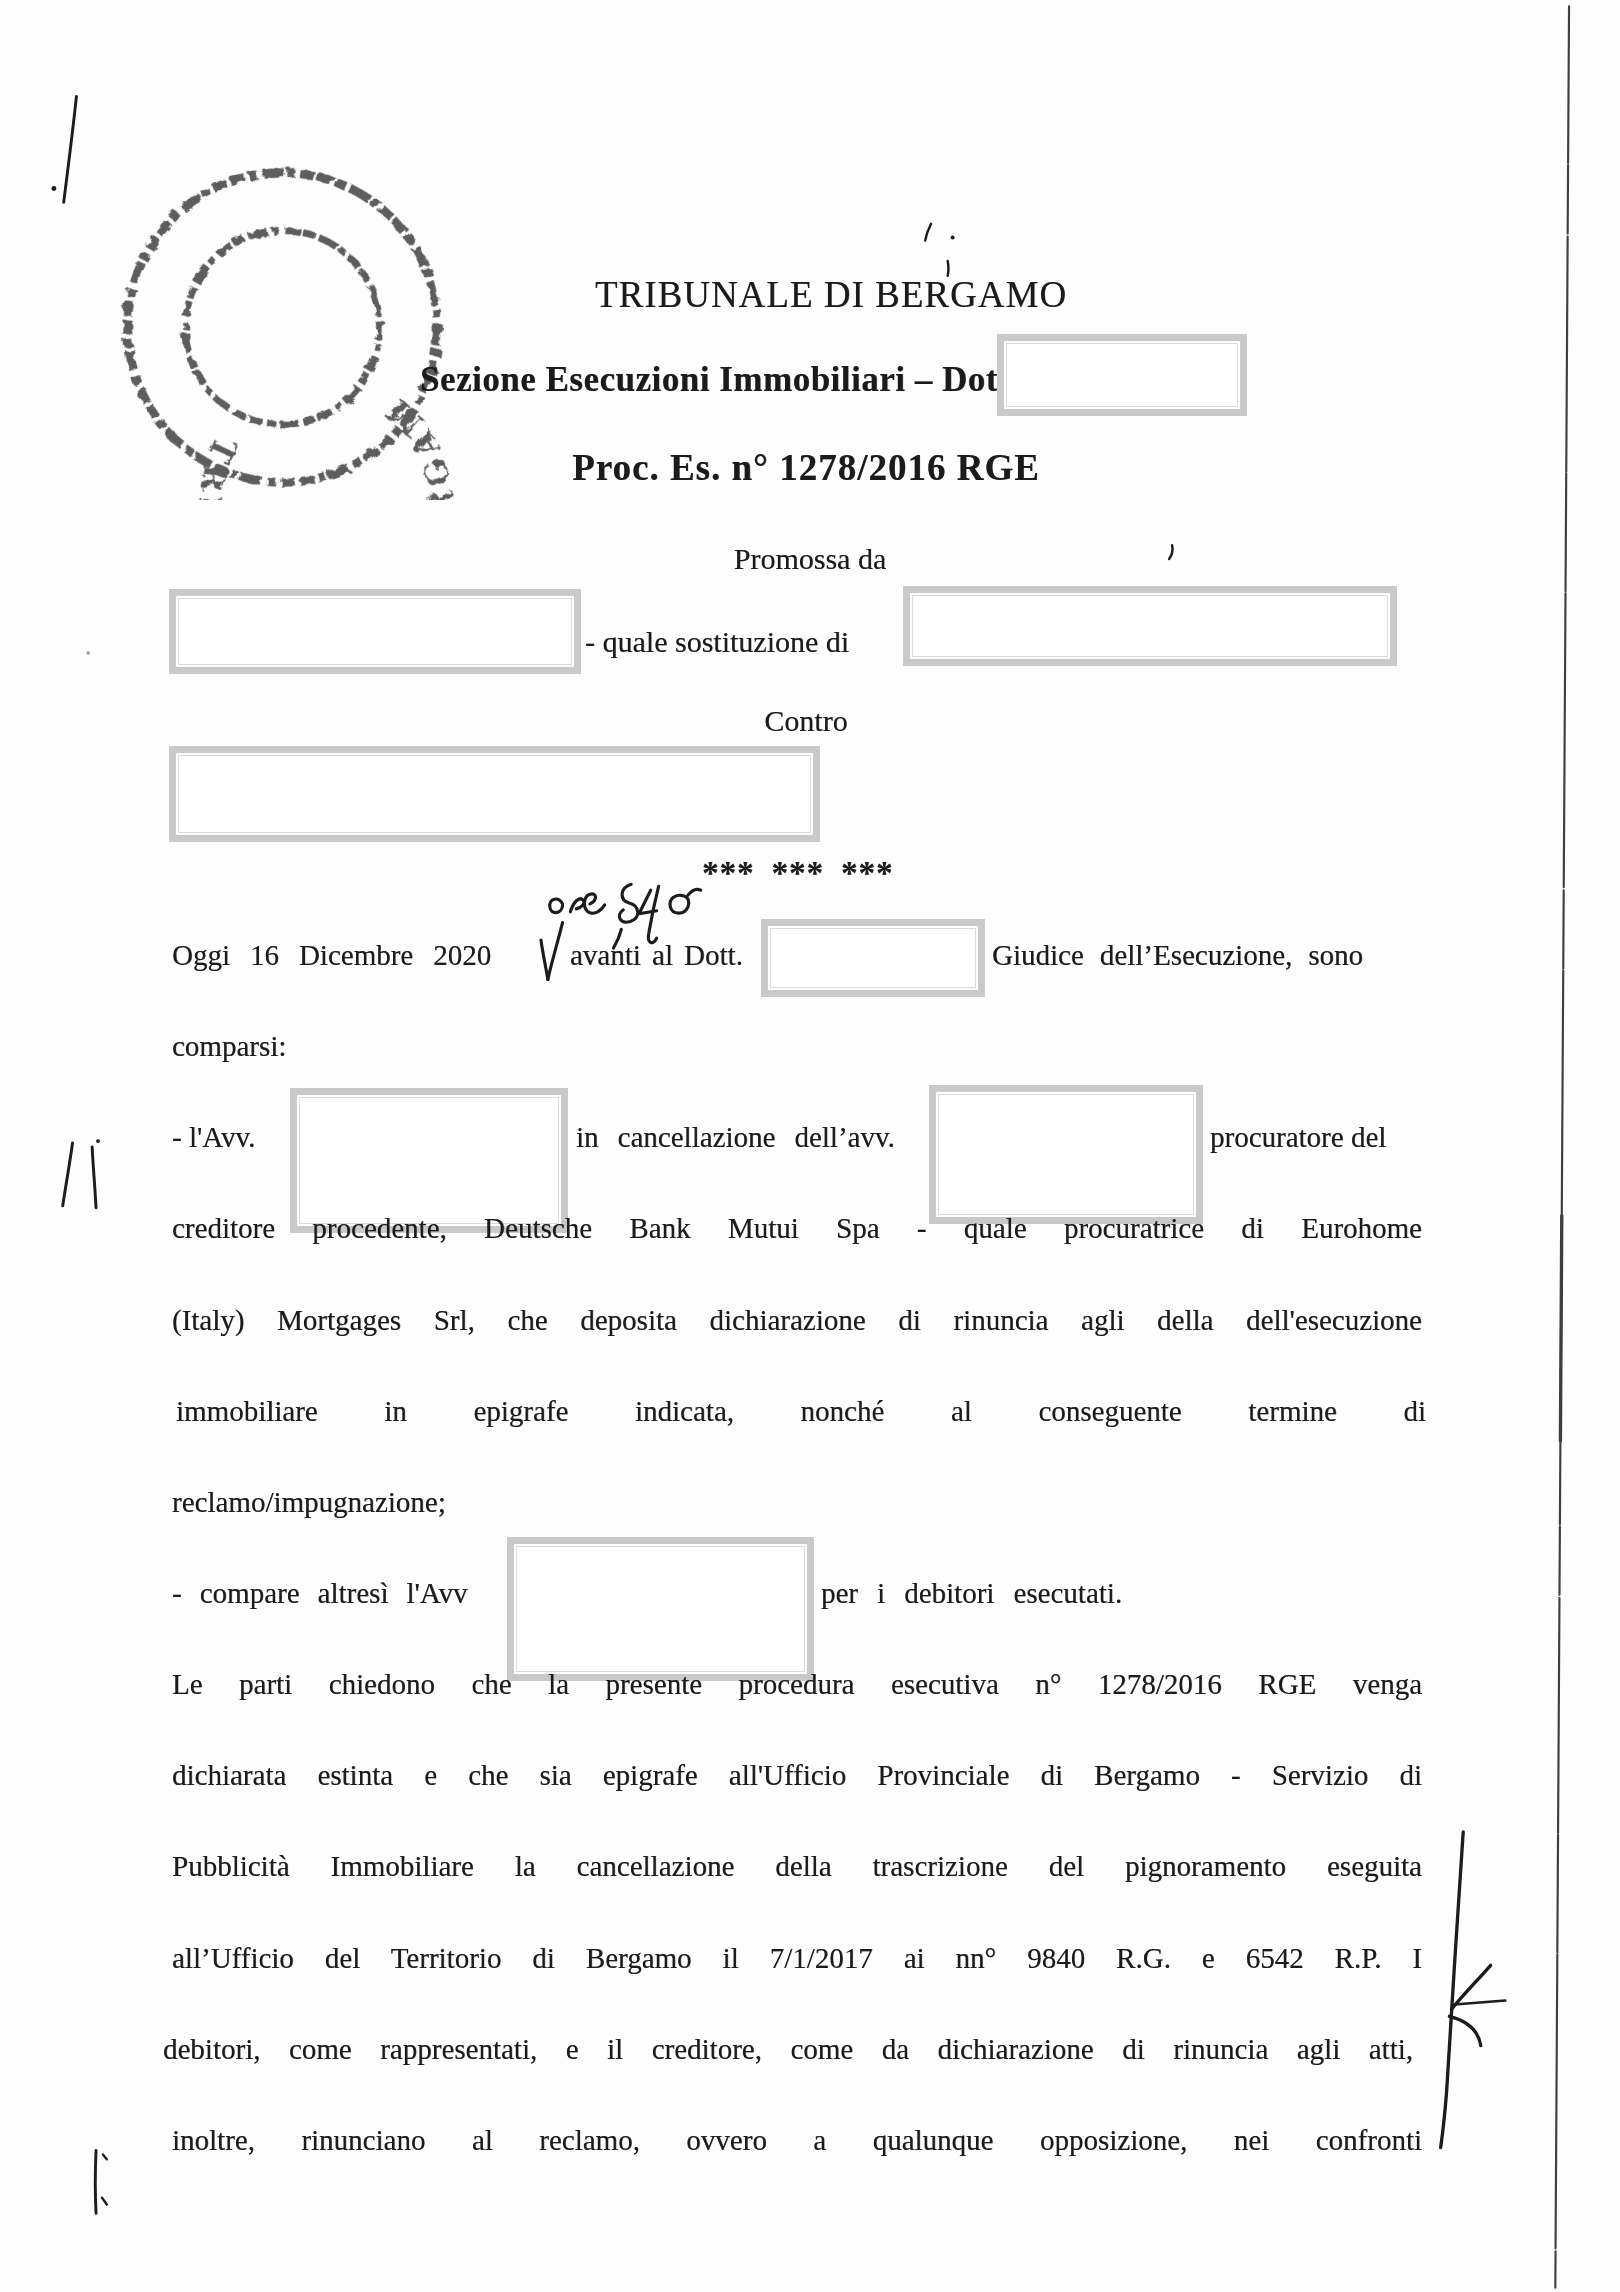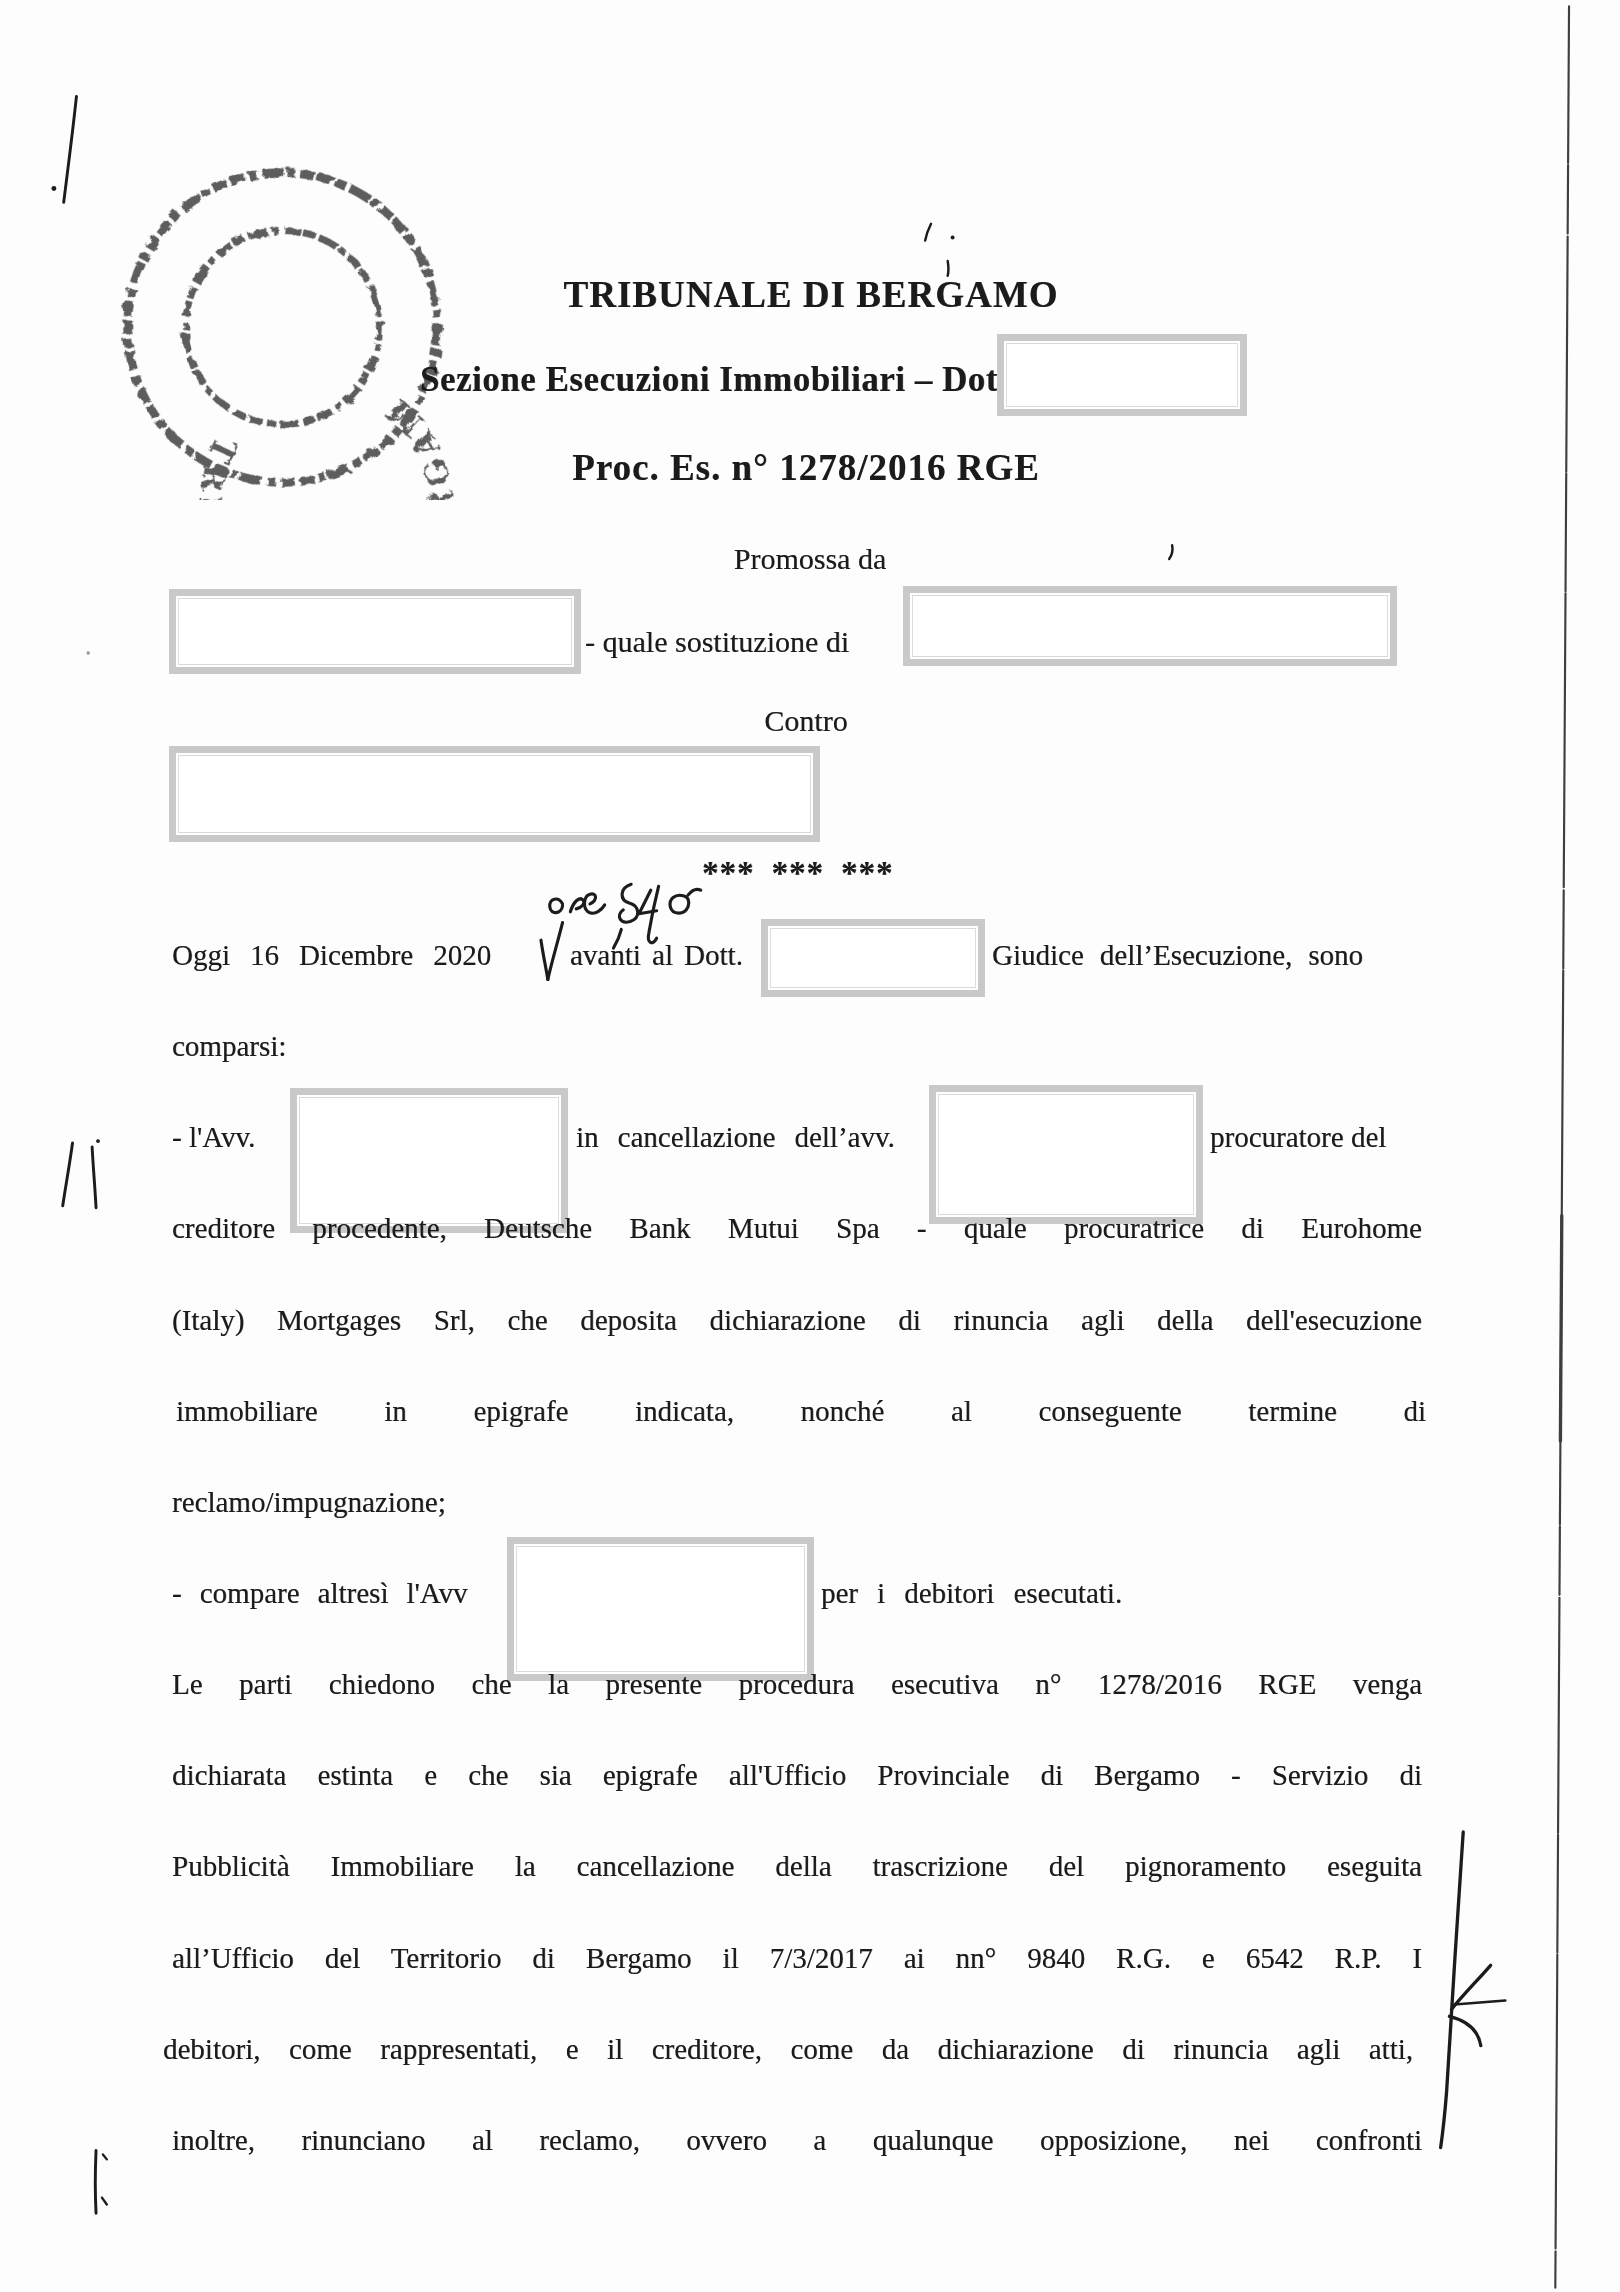--- a/index.html
+++ b/index.html
@@ -6,21 +6,21 @@
   body{
     width:1620px;height:2293px;position:relative;background:#fdfdfd;
     font-family:"Liberation Serif","DejaVu Serif",serif;color:#1b1b1b;
     overflow:hidden;
   }
   .line{
     position:absolute;line-height:1;white-space:nowrap;
     text-shadow:0.4px 0.4px 0.6px rgba(10,10,10,.5);
   }
   .ctr{transform:translateX(-50%);}
-  .h-title{font-size:37px;font-weight:bold;letter-spacing:1px;}
+  .h-title{font-size:37px;font-weight:normal;letter-spacing:1px;margin-left:20px;}
   .h-sec{font-size:35px;font-weight:bold;letter-spacing:0.5px;}
   .h-case{font-size:37px;font-weight:bold;letter-spacing:1px;}
   .h-mid{font-size:30px;margin-top:10px;}
   .bl{
     position:absolute;font-size:29px;line-height:1;
     text-shadow:0.4px 0.4px 0.6px rgba(10,10,10,.5);
     text-align:center;
   }
   .just{
     width:1250px;text-align:justify;text-align-last:justify;
@@ -98,21 +98,21 @@
 <div class="bl just" style="left:176px;top:1397px">immobiliare in epigrafe indicata, nonché al conseguente termine di</div>
 <div class="bl nowrap" style="left:172px;top:1488px">reclamo/impugnazione;</div>
 
 <div class="redact" style="left:507px;top:1537px;width:307px;height:144px"></div>
 <div class="bl nowrap" style="left:172px;top:1579px;word-spacing:10.8px">- compare altresì l'Avv</div>
 <div class="bl nowrap" style="left:821px;top:1579px;word-spacing:11.8px">per i debitori esecutati.</div>
 
 <div class="bl just" style="left:172px;top:1670px">Le parti chiedono che la presente procedura esecutiva n° 1278/2016 RGE venga</div>
 <div class="bl just" style="left:172px;top:1761px">dichiarata estinta e che sia epigrafe all'Ufficio Provinciale di Bergamo - Servizio di</div>
 <div class="bl just" style="left:172px;top:1852px">Pubblicità Immobiliare la cancellazione della trascrizione del pignoramento eseguita</div>
-<div class="bl just" style="left:172px;top:1944px">all’Ufficio del Territorio di Bergamo il 7/3/2017 ai nn° 9840 R.G. e 6542 R.P. I</div>
+<div class="bl just" style="left:172px;top:1944px">all’Ufficio del Territorio di Bergamo il 7/1/2017 ai nn° 9840 R.G. e 6542 R.P. I</div>
 <div class="bl just" style="left:163px;top:2035px">debitori, come rappresentati, e il creditore, come da dichiarazione di rinuncia agli atti,</div>
 <div class="bl just" style="left:172px;top:2126px">inoltre, rinunciano al reclamo, ovvero a qualunque opposizione, nei confronti</div>
 
 <svg class="overlay" width="1620" height="2293" viewBox="0 0 1653 2339" fill="none" stroke="#1c1c1c" stroke-width="3" stroke-linecap="round" stroke-linejoin="round">
 
   <g stroke="#2a2a2a" opacity="0.9">
     <path d="M 1601,6 L 1587,2334" stroke-width="2.2" stroke-dasharray="160 2 70 3 240 2 120 2 300 3 80 2 260 2 140 3"></path>
     <path d="M 1593.6,1240 L 1592.2,1470" stroke-width="3.4"></path>
   </g>
 

